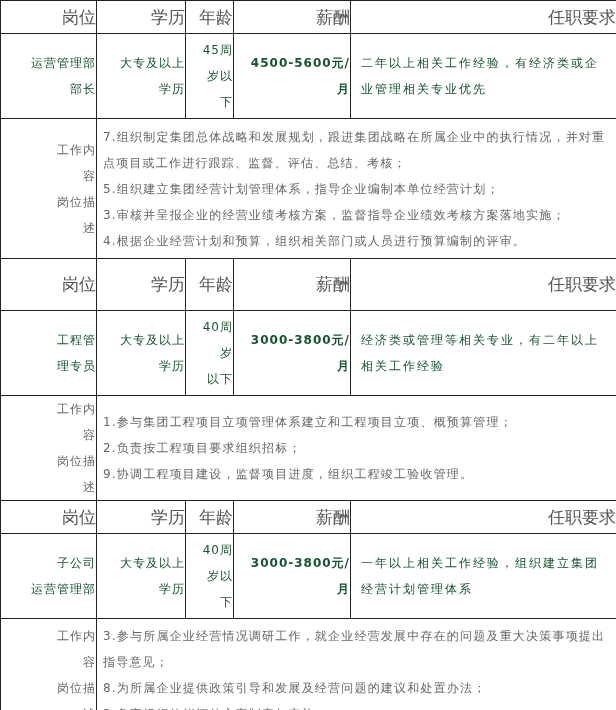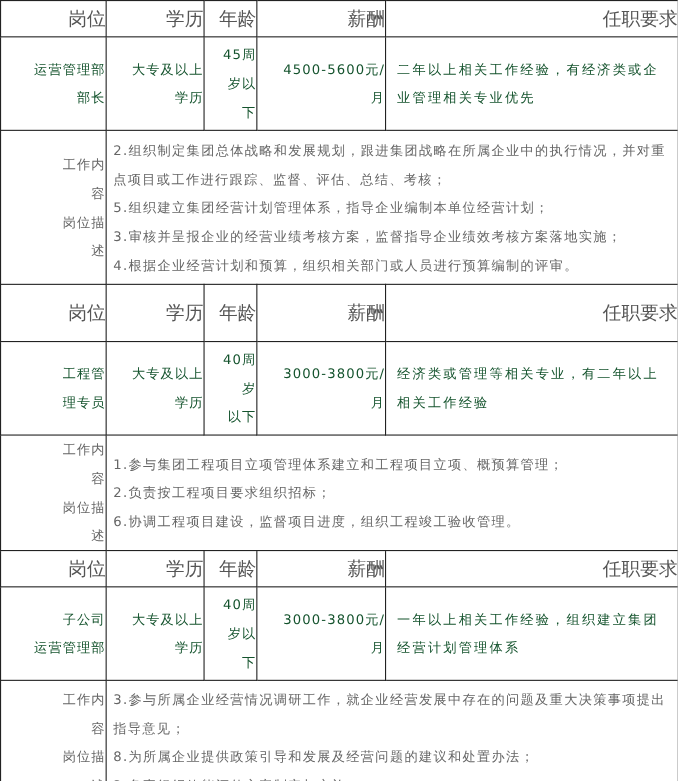--- a/index.html
+++ b/index.html
@@ -5,21 +5,21 @@
   html, body { margin:0; padding:0; background:#fff; }
   body { width:616px; height:710px; overflow:hidden; font-family:"DejaVu Sans","Liberation Sans",sans-serif; color:#666; }
   table { border-collapse:collapse; table-layout:fixed; width:616px; }
   td { border:1px solid #222; padding:0; text-align:right; vertical-align:middle; }
   .hdr td { height:32px; font-size:17px; color:#555; }
   .info td { font-size:12px; line-height:26px; color:#14532d; letter-spacing:1px; }
   .info td.req { text-align:left; padding:0 8px 0 10px; letter-spacing:2px;margin-left:26px; }
   .desc td.label { font-size:12px; line-height:26px; color:#666; letter-spacing:1px;padding-left:47px; }
   .desc td.content { text-align:left; font-size:12px; line-height:26px; color:#666; padding:0 6px 0 6px; letter-spacing:1.2px; }
   .desc p { margin:0; }
-  .salary { letter-spacing:0.5px; }
+  .salary { letter-spacing:0.5px;font-weight:bold; }
 </style>
 </head>
 <body>
 
 <table>
   <colgroup>
     <col style="width:96px">
       <col style="width:89px">
       <col style="width:48px">
       <col style="width:117px">
@@ -53,21 +53,21 @@
           <div>月</div>
         </td>
     <td class="req">二年以上相关工作经验，有经济类或企业管理相关专业优先</td>
   </tr>
   <tr class="desc" style="height:140px">
     <td class="label">
           <div>工作内容</div>
           <div>岗位描述</div>
         </td>
     <td class="content" colspan="4">
-      <p>2.组织制定集团总体战略和发展规划，跟进集团战略在所属企业中的执行情况，并对重点项目或工作进行跟踪、监督、评估、总结、考核；</p>
+      <p>7.组织制定集团总体战略和发展规划，跟进集团战略在所属企业中的执行情况，并对重点项目或工作进行跟踪、监督、评估、总结、考核；</p>
       <p>5.组织建立集团经营计划管理体系，指导企业编制本单位经营计划；</p>
       <p>3.审核并呈报企业的经营业绩考核方案，监督指导企业绩效考核方案落地实施；</p>
       <p>4.根据企业经营计划和预算，组织相关部门或人员进行预算编制的评审。</p>
     </td>
   </tr>
 
   <tr class="hdr" style="height:52px">
     <td>岗位</td>
     <td>学历</td>
     <td>年龄</td>
@@ -95,21 +95,21 @@
     <td class="req">经济类或管理等相关专业，有二年以上相关工作经验</td>
   </tr>
   <tr class="desc" style="height:85px">
     <td class="label">
           <div>工作内容</div>
           <div>岗位描述</div>
         </td>
     <td class="content" colspan="4">
       <p>1.参与集团工程项目立项管理体系建立和工程项目立项、概预算管理；</p>
       <p>2.负责按工程项目要求组织招标；</p>
-      <p>6.协调工程项目建设，监督项目进度，组织工程竣工验收管理。</p>
+      <p>9.协调工程项目建设，监督项目进度，组织工程竣工验收管理。</p>
     </td>
   </tr>
 
   <tr class="hdr">
     <td>岗位</td>
     <td>学历</td>
     <td>年龄</td>
     <td>薪酬</td>
     <td>任职要求</td>
   </tr>

